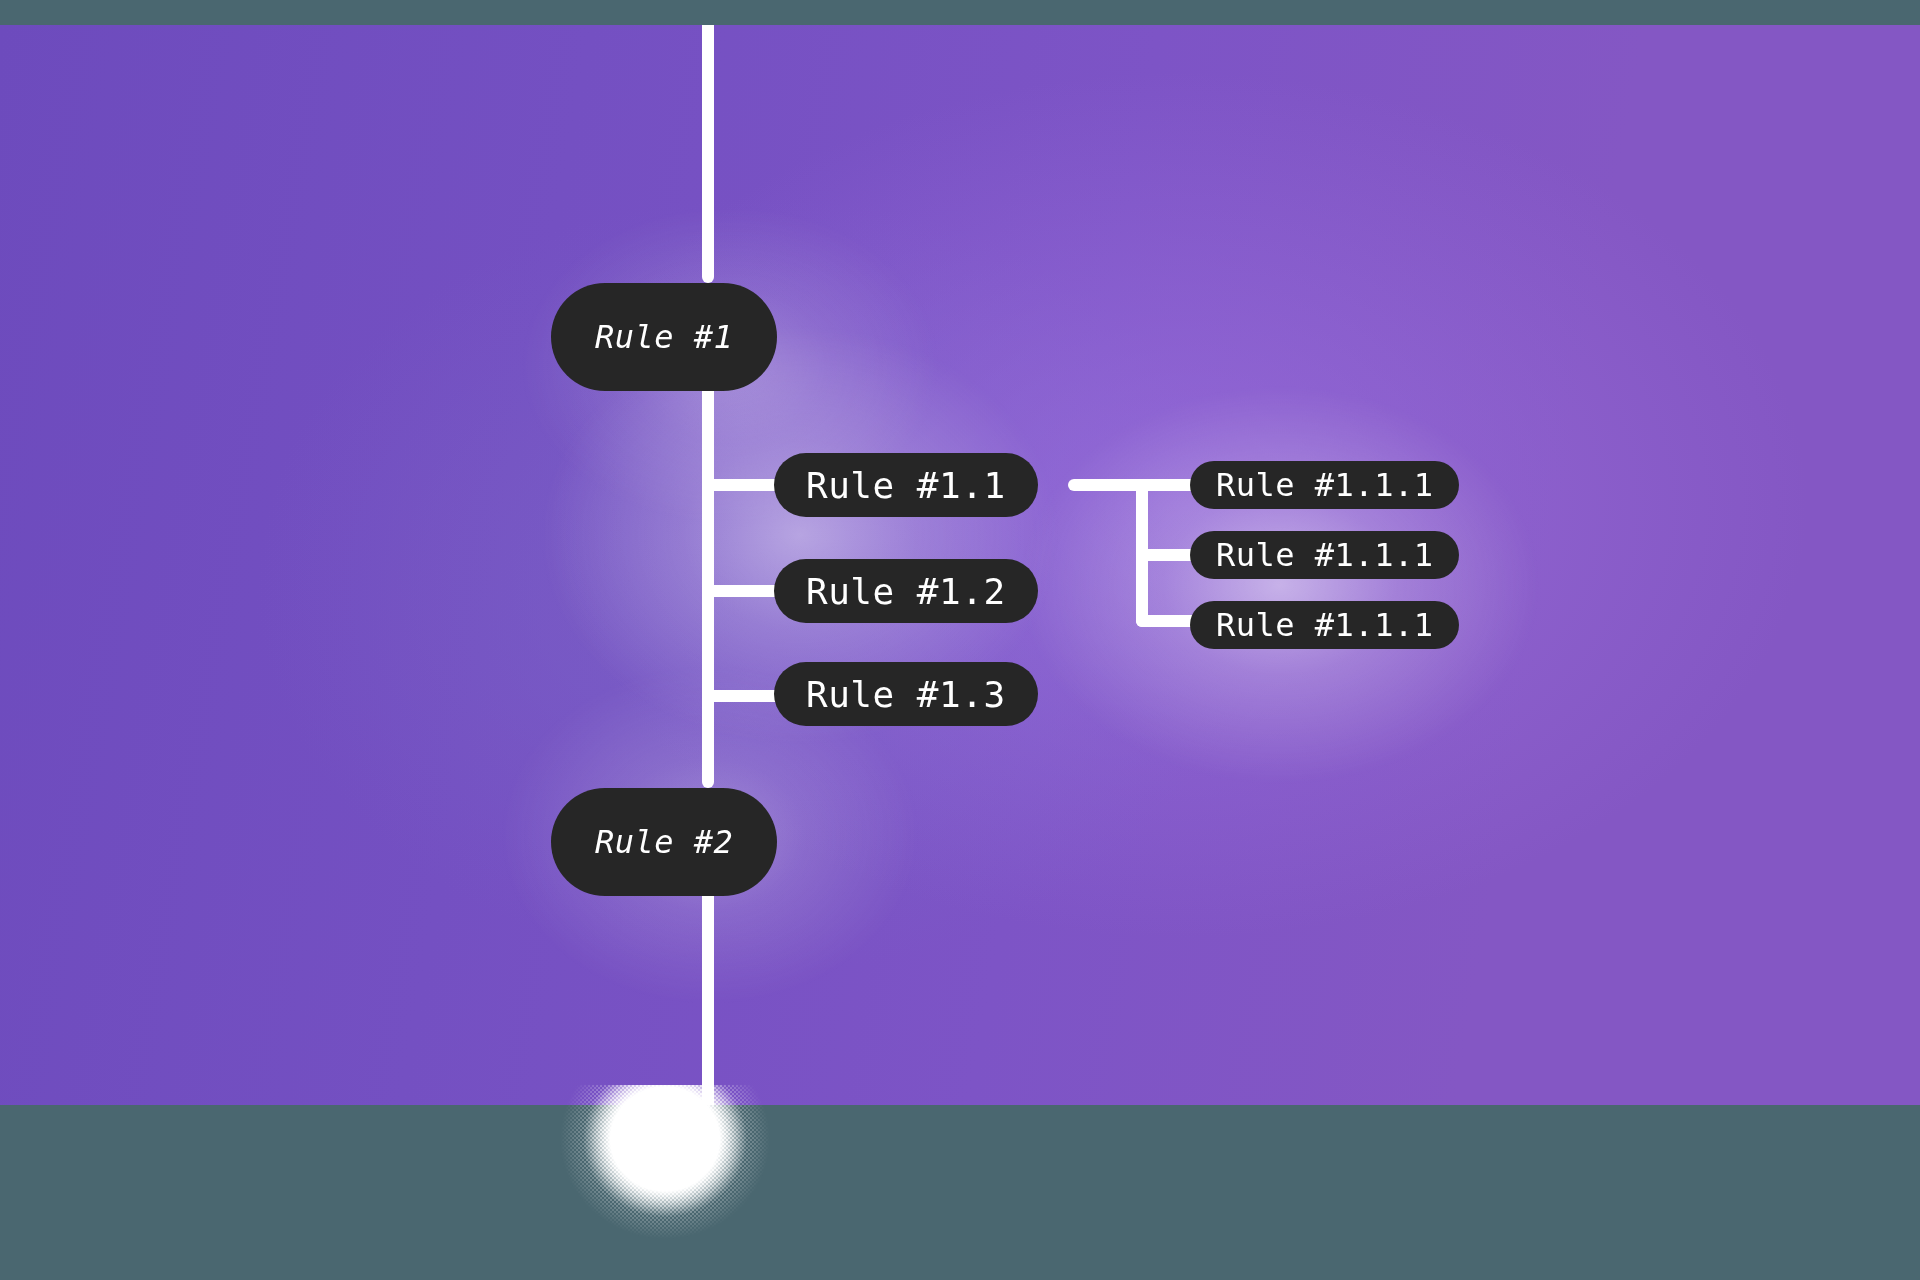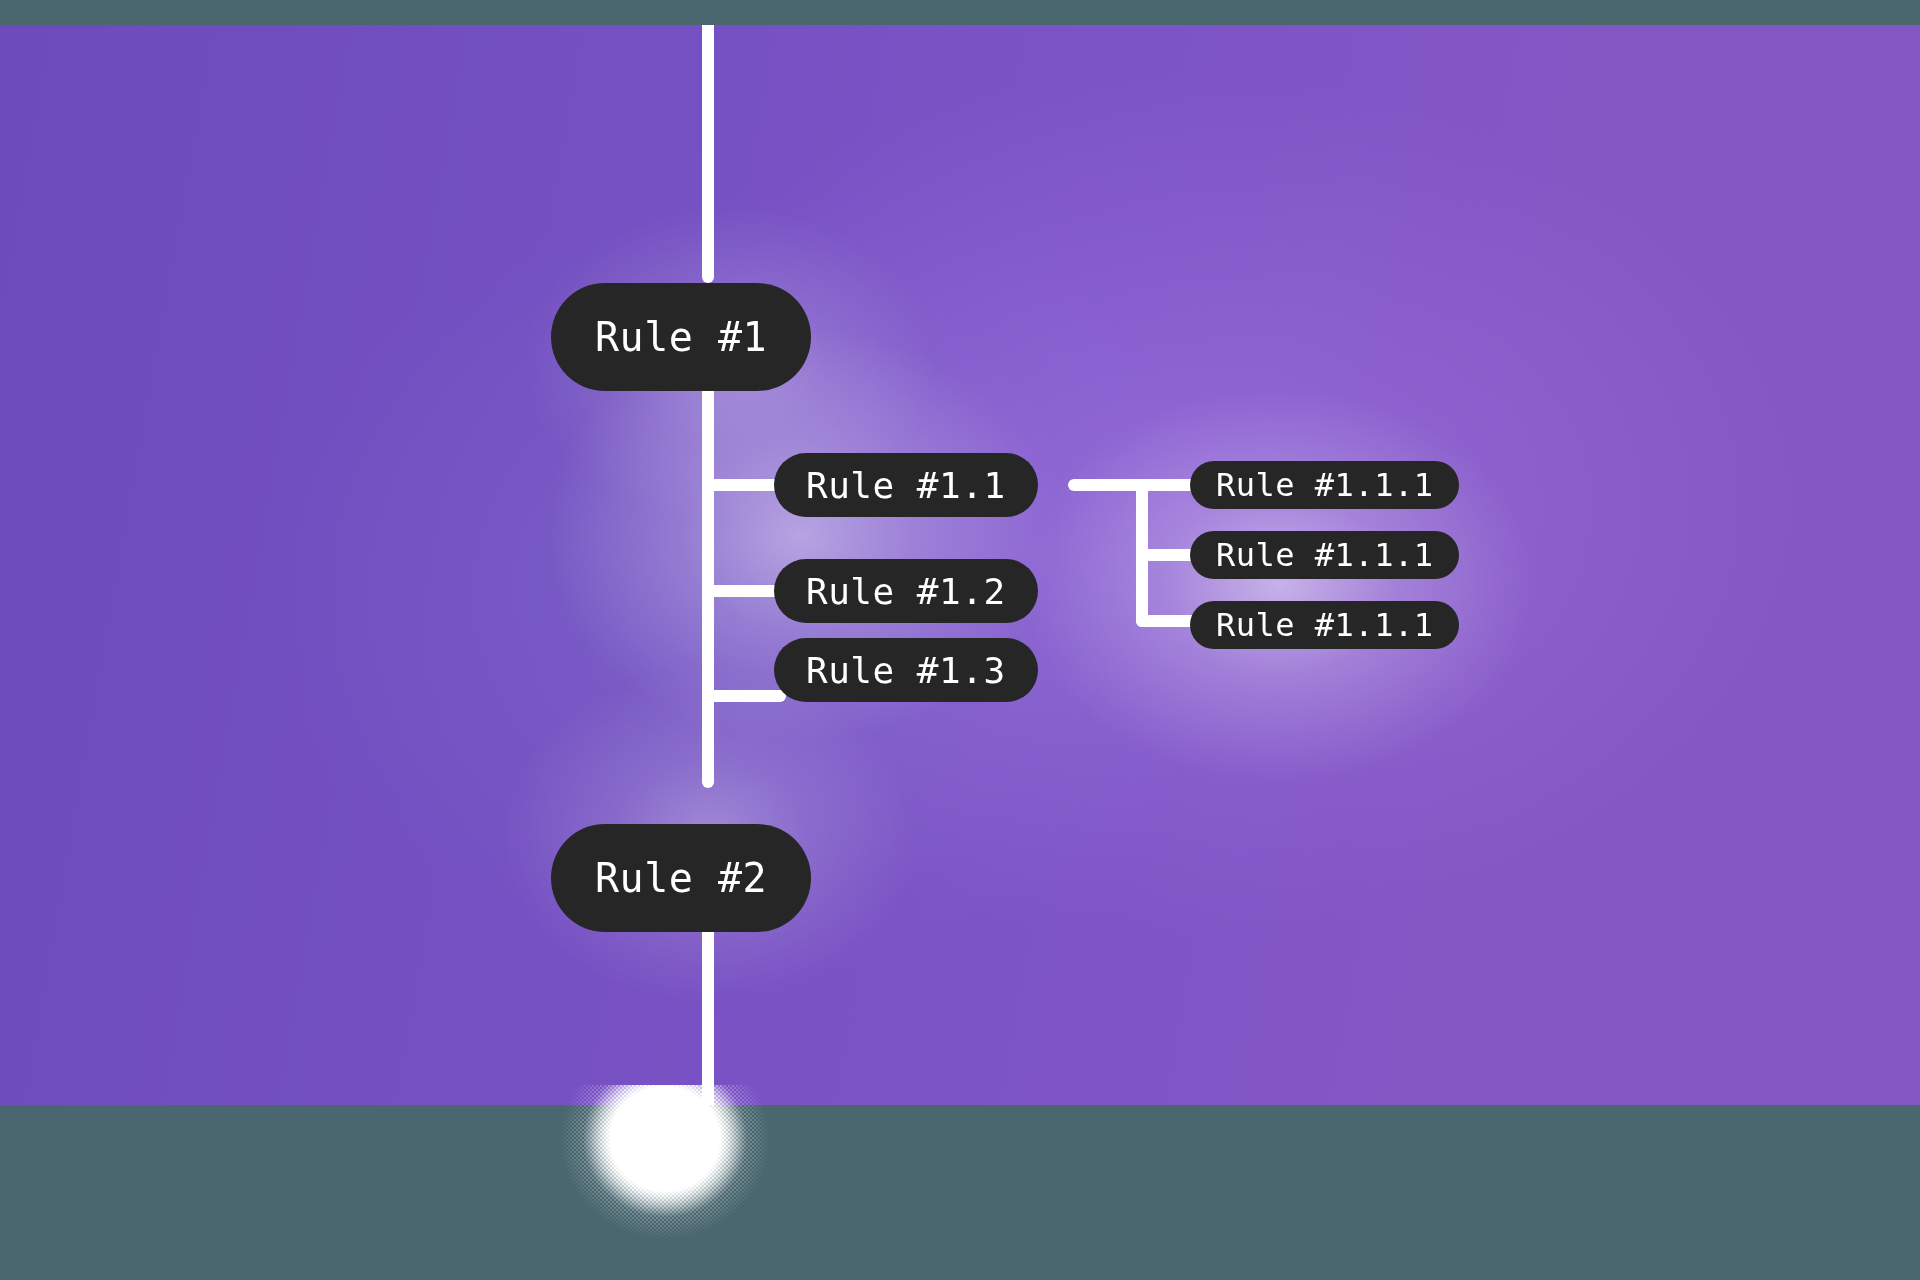--- a/index.html
+++ b/index.html
@@ -76,22 +76,23 @@
     justify-content: center;
     background: #262626;
     color: #ffffff;
     border-radius: 999px;
     white-space: nowrap;
     letter-spacing: 0.5px;
     user-select: none;
   }
   .node.lvl1 {
     height: 108px;
-    font-size: 40px;
+    font-size: 32px;
     padding: 0 44px;
+    font-style: italic;
   }
   .node.lvl2 {
     height: 64px;
     font-size: 36px;
     padding: 0 32px;
   }
   .node.lvl3 {
     height: 48px;
     font-size: 32px;
     padding: 0 26px;
@@ -163,37 +164,37 @@
     </div>
 
     <div class="node lvl2" style="left:774px; top:428px;">
       <span>Rule #1.1</span>
     </div>
 
     <div class="node lvl2" style="left:774px; top:534px;justify-content:center;">
       <span>Rule #1.2</span>
     </div>
 
-    <div class="node lvl2" style="left:774px; top:613px;">
+    <div class="node lvl2" style="left:774px; top:637px;">
       <span>Rule #1.3</span>
     </div>
 
     <div class="node lvl3" style="left:1190px; top:436px;">
       <span>Rule #1.1.1</span>
     </div>
 
     <div class="node lvl3" style="left:1190px; top:506px;">
       <span>Rule #1.1.1</span>
     </div>
 
     <div class="node lvl3" style="left:1190px; top:576px;">
       <span>Rule #1.1.1</span>
     </div>
 
-    <div class="node lvl1" style="left:551px; top:763px;margin-top:36px;">
+    <div class="node lvl1" style="left:551px; top:763px;">
       <span>Rule #2</span>
     </div>
 
   </div>
 
   <div id="blob-wrap">
     <div id="blob-dither"></div>
     <div id="blob-dither2"></div>
   </div>
 

